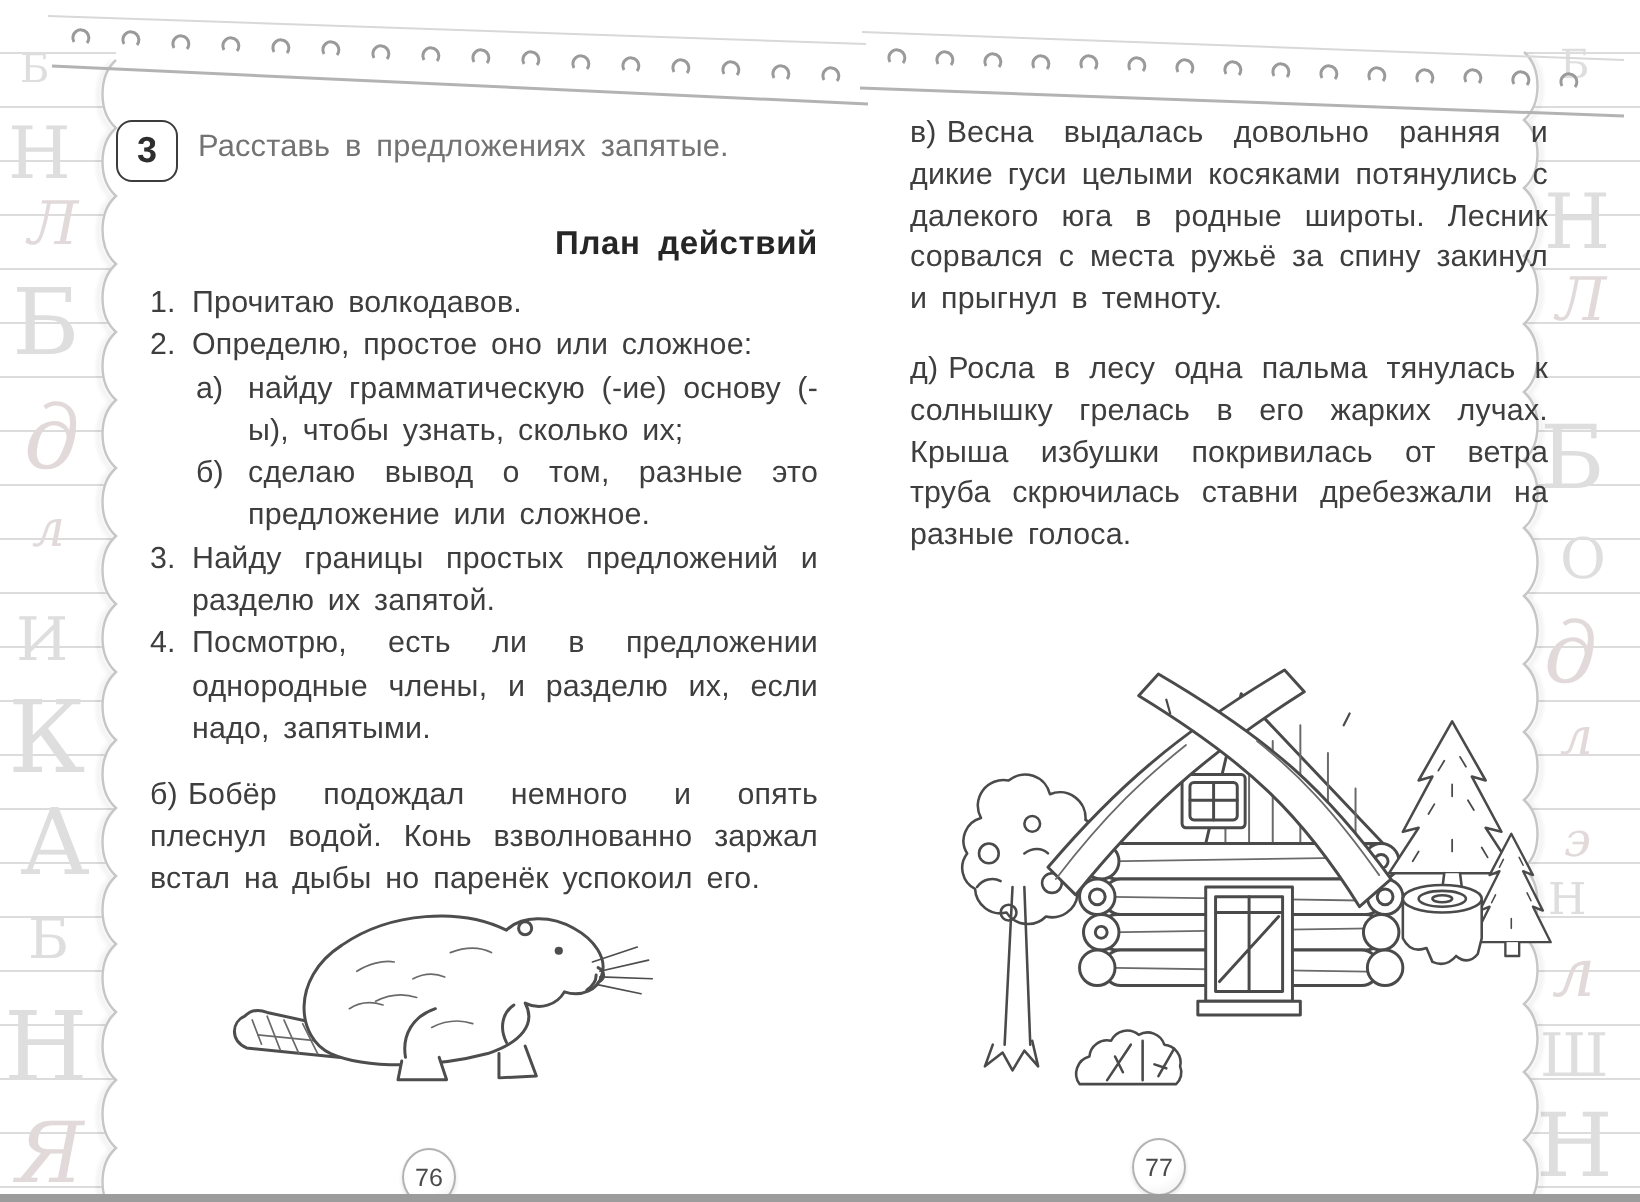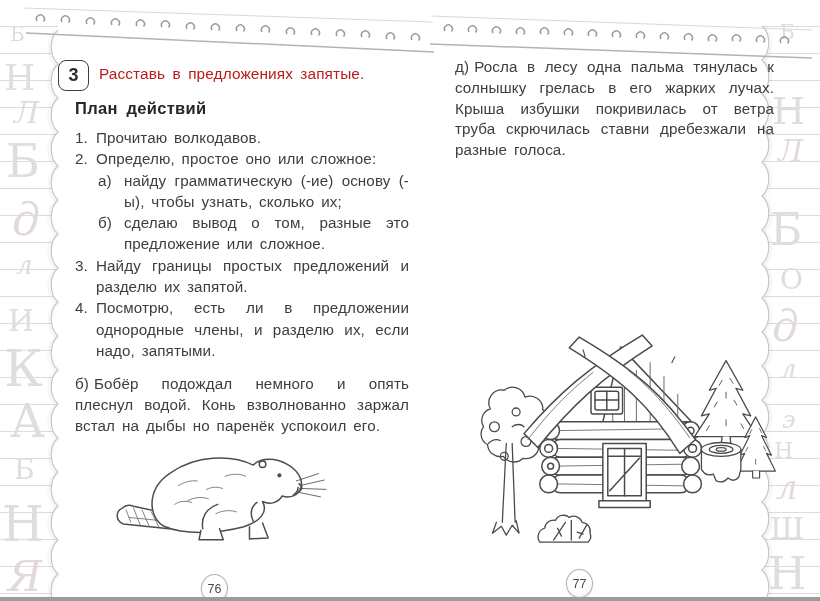--- a/index.html
+++ b/index.html
@@ -13,23 +13,23 @@
   .ml{position:absolute;font-family:"DejaVu Serif",serif;color:#dedede;line-height:1;
       user-select:none;}
   .ml.it{font-style:italic;color:#e2dada;}
   
   .lp{position:absolute;left:75px;top:60px;width:334px;}
   .rp{position:absolute;left:455px;top:57px;width:319px;}
   .ex-head{display:flex;margin-left:-17px;gap:10px;align-items:flex-start;}
   .ex-box{width:29px;height:29px;border:1.7px solid #3c3c3c;border-radius:8px;flex:none;
           display:flex;align-items:center;justify-content:center;
           font-size:18px;font-weight:bold;color:#2e2e2e;background:#fff;}
-  .instr{font-size:15.4px;padding-top:5px;letter-spacing:.1px;word-spacing:3px;color:#b91c1c;}
-  .plan-title{font-size:16.5px;font-weight:bold;text-align:left;color:#262626;
-              margin-top:8px;letter-spacing:.3px;word-spacing:4px;}
+  .instr{font-size:15.4px;padding-top:5px;letter-spacing:.1px;word-spacing:3px;color:#737373;}
+  .plan-title{font-size:16.5px;font-weight:bold;text-align:right;color:#262626;
+              margin-top:22px;letter-spacing:.3px;word-spacing:4px;}
   .plan{margin-top:9px;font-size:15.2px;line-height:21.3px;}
   .plan-item{display:flex;}
   .pm{flex:none;width:21px;}
   .pt{flex:1;text-align:justify;word-spacing:2.5px;letter-spacing:.1px;}
   .plan-sub{display:flex;margin-left:23px;}
   .pm2{flex:none;width:26px;}
   .passage{font-size:15.2px;line-height:21px;text-align:justify;
            word-spacing:2.6px;letter-spacing:.1px;margin:0 0 13px 0;}
   .rp .passage{line-height:20.8px;margin-bottom:14px;}
   .pmark{margin-right:5px;}
@@ -180,20 +180,23 @@
       <span class="pt">Посмотрю, есть ли в предложении однородные члены, и разделю их, если надо, запятыми.</span>
     </div>
   </div>
   <p class="passage">
     <span class="pmark">б)</span><span>Бобёр подождал немного и опять плеснул водой. Конь взволнованно заржал встал на дыбы но паренёк успокоил его.</span>
   </p>
 </div>
 
 <div class="rp">
   <p class="passage">
+    <span class="pmark">в)</span><span>Весна выдалась довольно ранняя и дикие гуси целыми косяками потянулись с далекого юга в родные широты. Лесник сорвался с места ружьё за спину закинул и прыгнул в темноту.</span>
+  </p>
+  <p class="passage">
     <span class="pmark">д)</span><span>Росла в лесу одна пальма тянулась к солнышку грелась в его жарких лучах. Крыша избушки покривилась от ветра труба скрючилась ставни дребезжали на разные голоса.</span>
   </p>
 </div>
 
 <svg id="beaver" class="illus" width="215" height="96" viewBox="0 0 230 100" aria-hidden="true" fill="none" stroke="#4d4d4d" stroke-width="1.6" stroke-linecap="round" stroke-linejoin="round">
   <path fill="#ffffff" d="M10,64 C3,67 2,77 11,81 L60,86 C68,86 70,77 63,71 L22,62 C17,60 13,61 10,64 Z"></path>
   <g stroke-width="0.9" stroke="#6a6a6a">
     <path d="M14,66 L19,79"></path>
       <path d="M22,64 L29,82"></path>
       <path d="M31,66 L39,84"></path>

